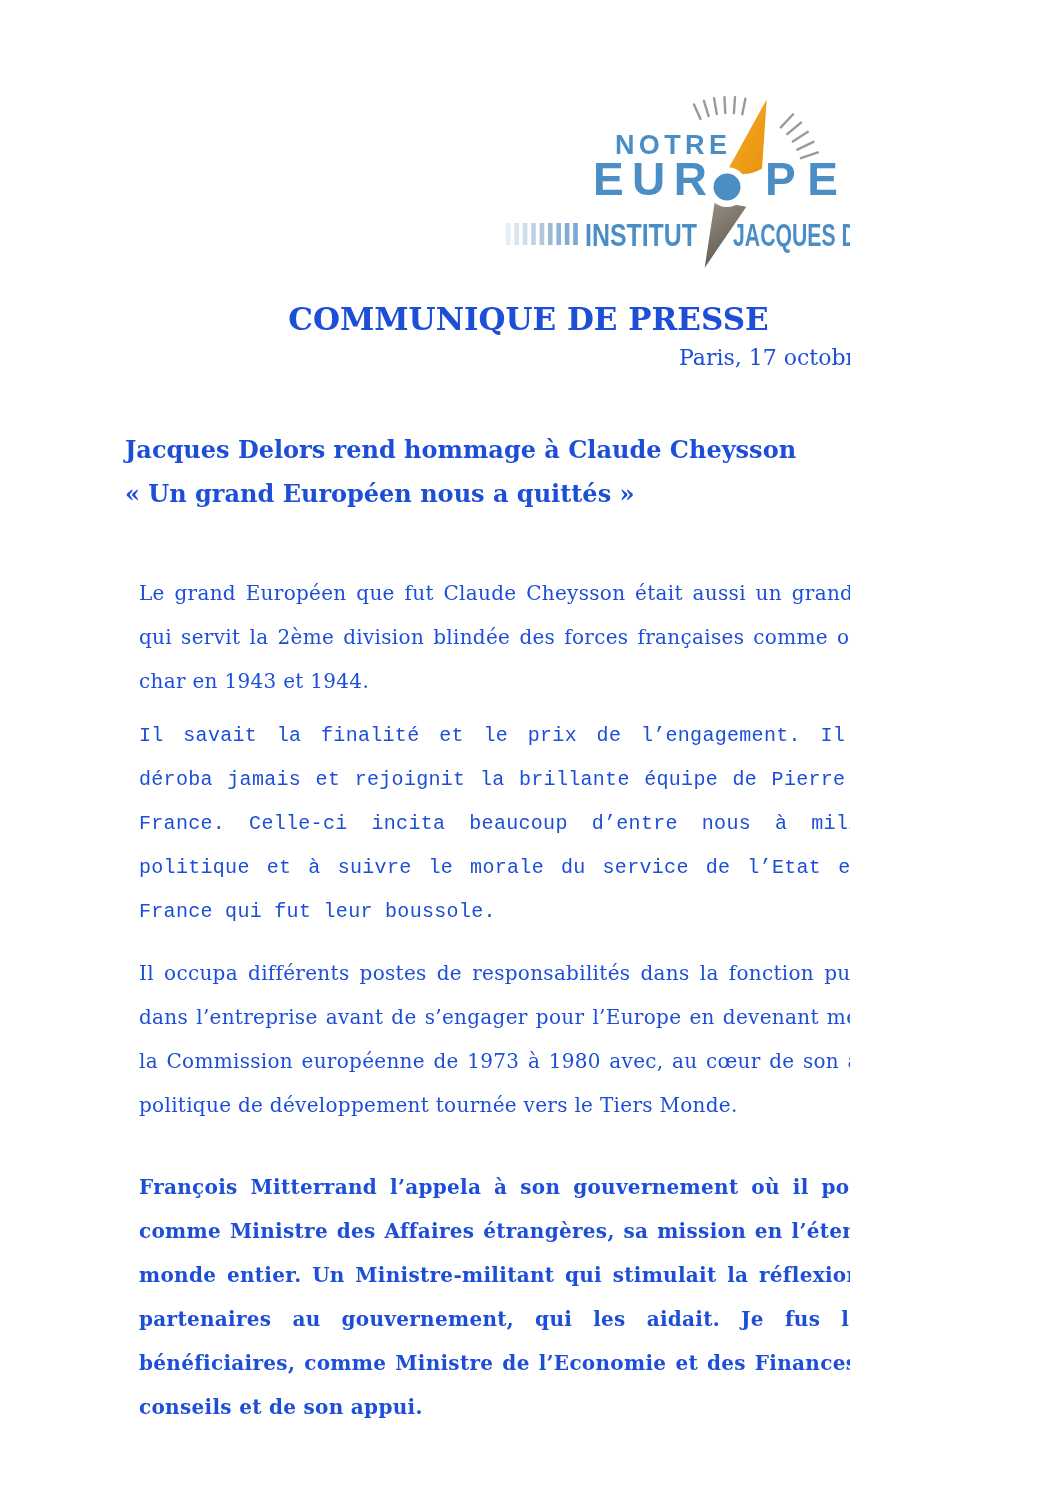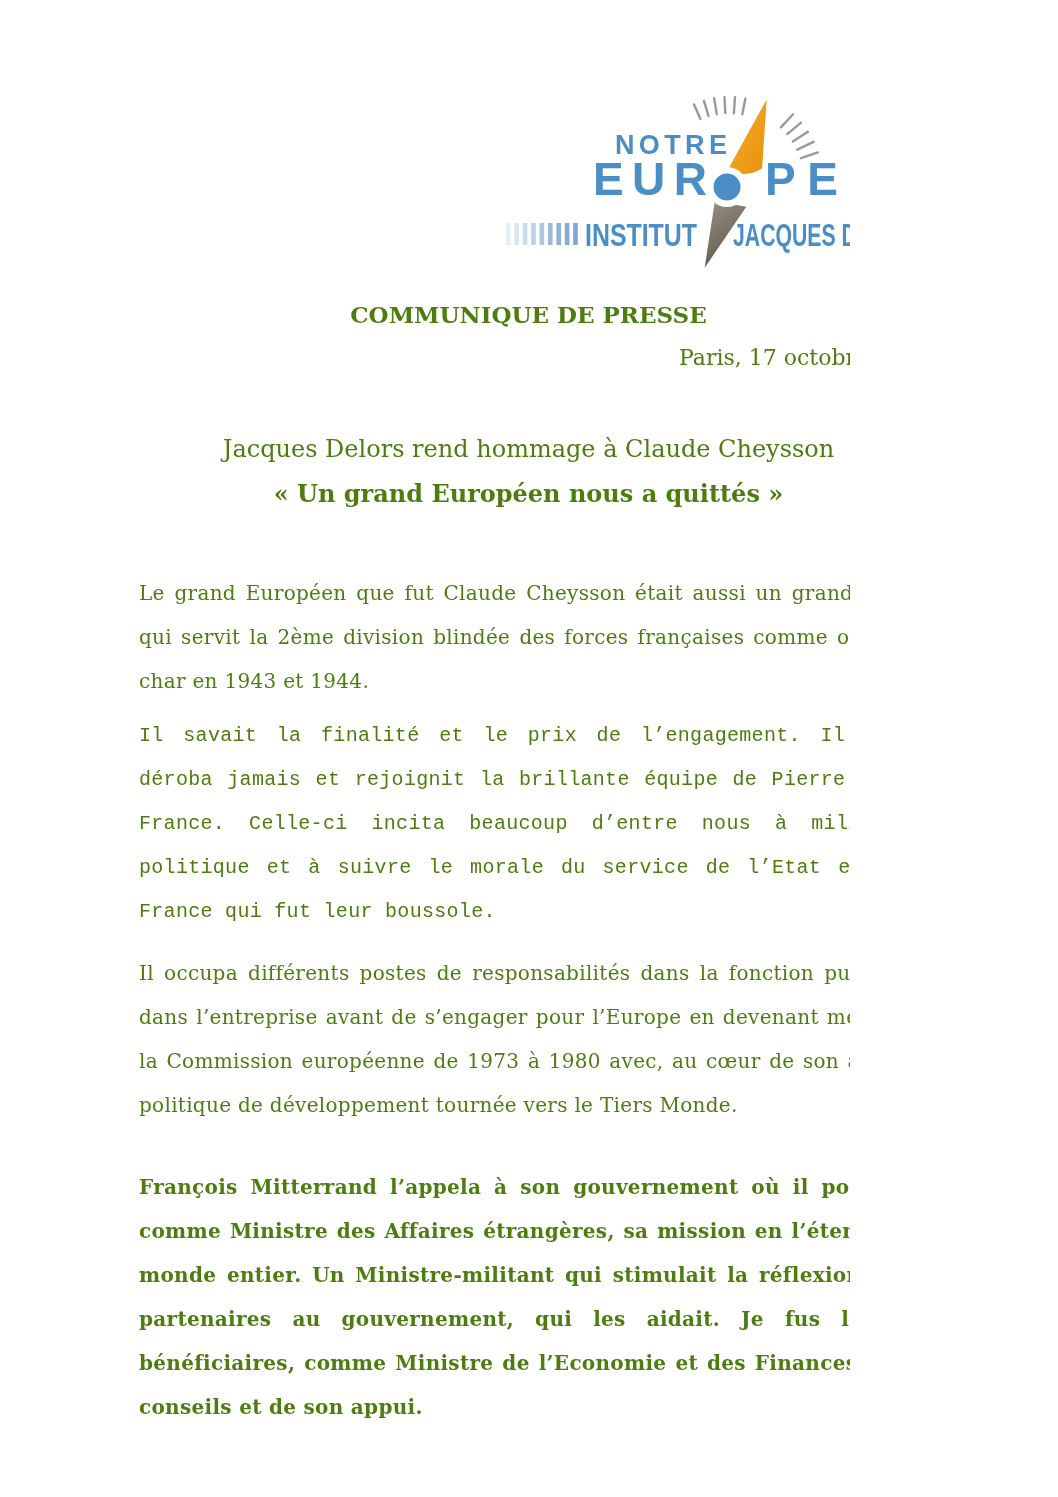--- a/index.html
+++ b/index.html
@@ -2,21 +2,21 @@
 <html><head>
 <meta charset="utf-8">
 <style>
   html,body{margin:0;padding:0;background:#ffffff;}
   .page{
     position:relative;
     width:850px;
     height:1497px;
     background:#ffffff;
     font-family:"DejaVu Serif", serif;
-    color:#4d7c0f;
+    color:#1d4ed8;
     overflow:hidden;
   }
   
   .logo-svg{
     position:absolute;
     left:505px;
     top:85px;
     width:430px;
     height:192px;
   }
@@ -25,50 +25,49 @@
     font-weight:bold;
     fill:#4A8EC5;
   }
   
   .doc-title{
     position:absolute;
     left:125px;
     top:301px;
     width:807px;
     text-align:center;
-    font-size:23px;
+    font-size:31px;
     font-weight:bold;
     line-height:normal;
   }
   .doc-dateline{
     position:absolute;
     left:125px;
     top:345px;
     width:807px;
     text-align:right;
     font-size:22px;
     font-weight:normal;
     line-height:normal;
   }
   .doc-heading{
     position:absolute;
     left:125px;
     top:435px;
     width:807px;
-    text-align:center;
+    text-align:left;
     font-size:24px;
-    font-weight:normal;
+    font-weight:bold;
     line-height:normal;
   }
   .doc-subheading{
     position:absolute;
     left:125px;
     top:479px;
     width:807px;
-    text-align:center;
     font-size:24px;
     font-weight:bold;
     line-height:normal;
   }
   .doc-para{
     position:absolute;
     left:125px;
     width:807px;
     margin:14px;
     font-size:20px;

